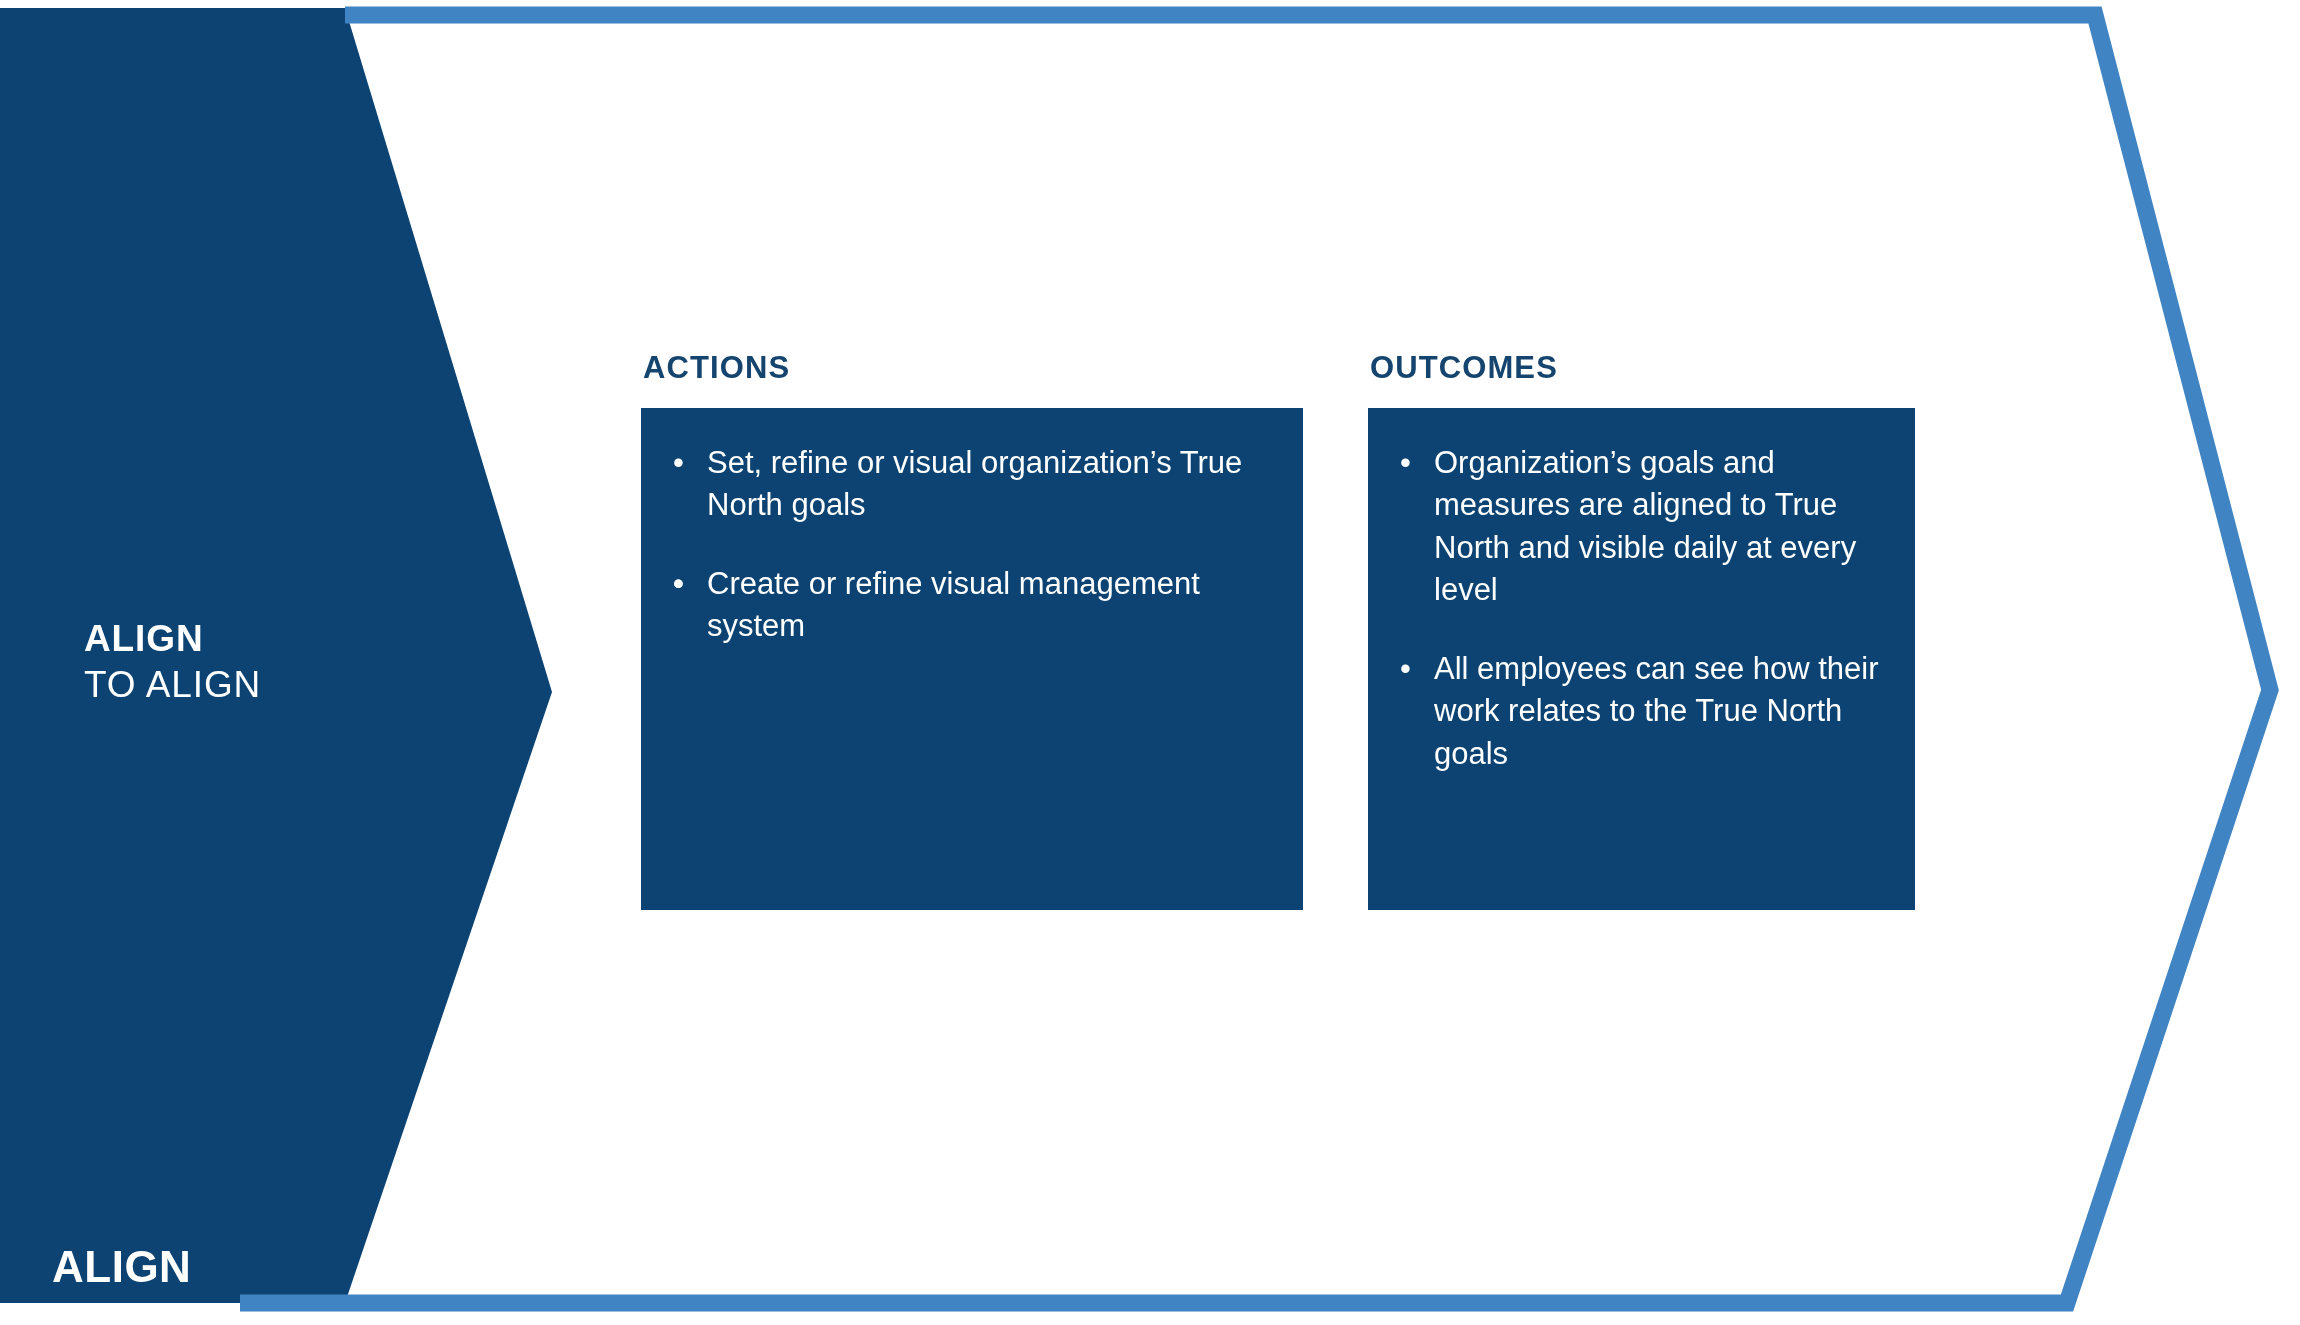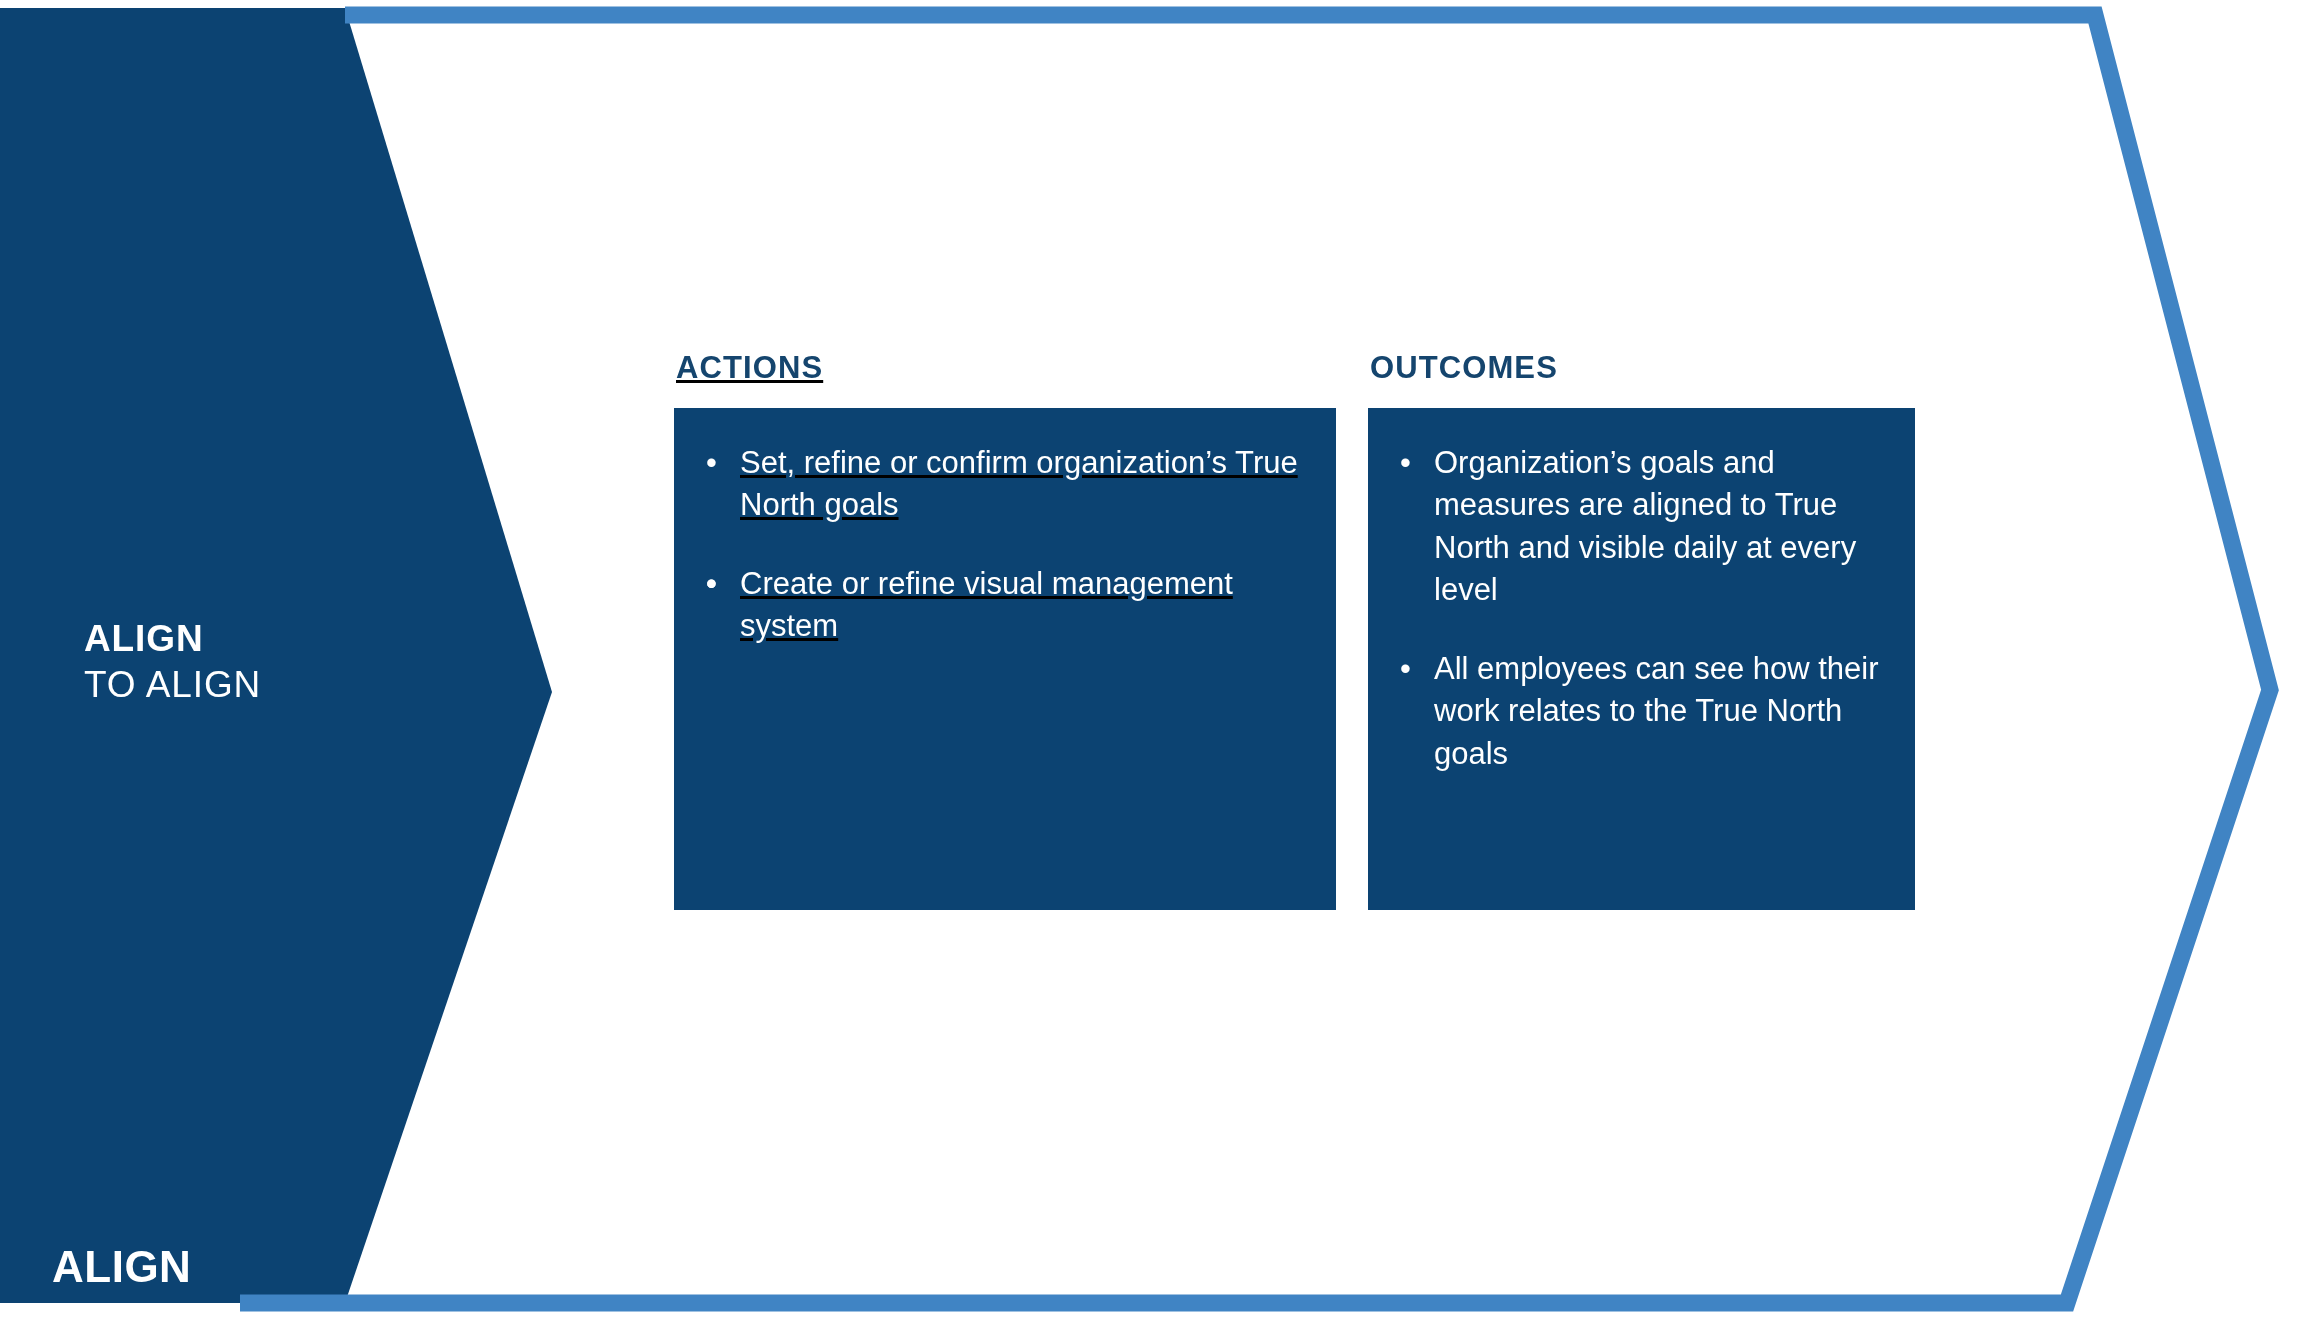--- a/index.html
+++ b/index.html
@@ -60,21 +60,21 @@
     font-size: 44px;
     font-weight: bold;
     letter-spacing: 0.5px;
   }
 
   
   .column {
     position: absolute;
     top: 350px;
   }
-  #col-actions  { left: 674px;  width: 662px; text-decoration: underline; }
+  #col-actions  { left: 641px;  width: 662px; }
   #col-outcomes { left: 1368px; width: 547px; }
 
   .col-heading {
     color: #15456e;
     font-size: 31px;
     font-weight: bold;
     letter-spacing: 1.1px;
     margin: 0 0 22px 0;
     padding-left: 2px;
   }
@@ -129,21 +129,21 @@
   </div>
 
   <div class="footer-label">ALIGN</div>
 
   <div class="column" id="col-actions">
     <div class="col-heading">ACTIONS</div>
     <div class="col-box" id="box-actions">
       <ul class="bullet-list">
         <li class="bullet-item">
           <span class="bullet-dot">•</span>
-          <span>Set, refine or confirm organization’s True North goals</span>
+          <span>Set, refine or visual organization’s True North goals</span>
         </li>
         <li class="bullet-item">
           <span class="bullet-dot">•</span>
         </li>
         <li class="bullet-item">
           <span class="bullet-dot">•</span>
           <span>Create or refine visual management system</span>
         </li>
       </ul>
     </div>

